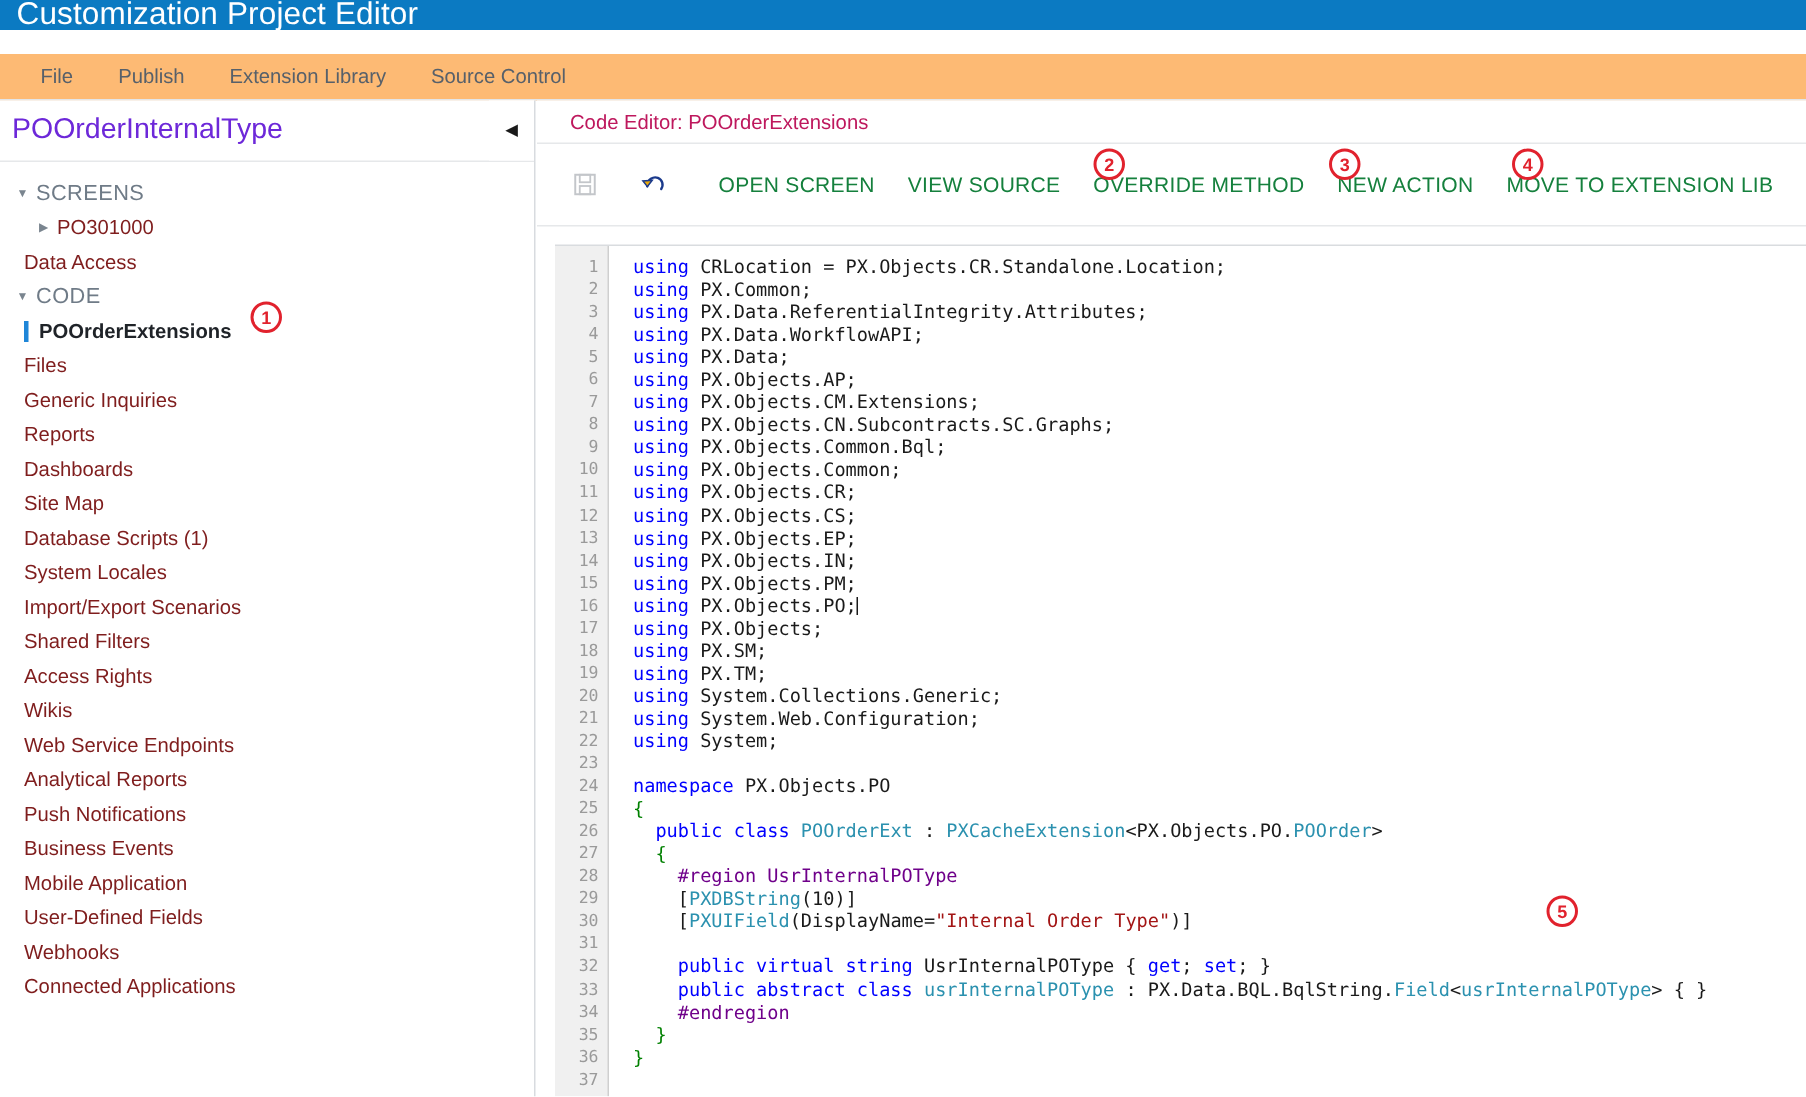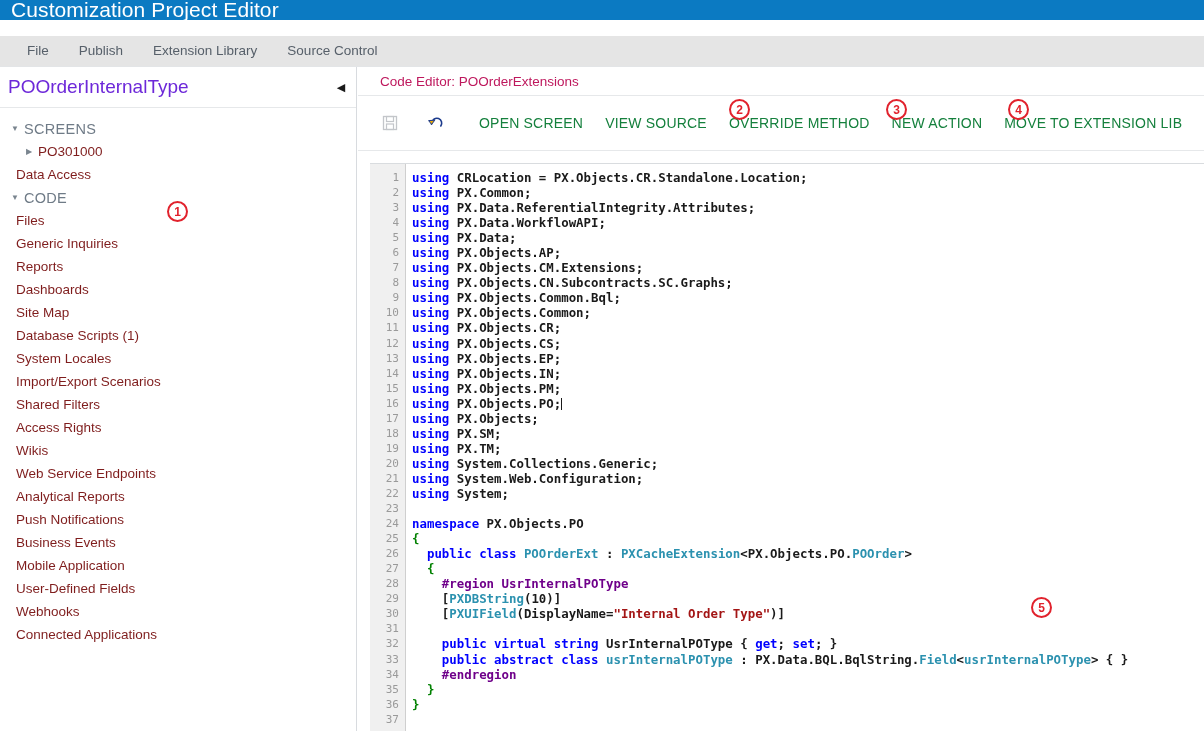--- a/index.html
+++ b/index.html
@@ -20,21 +20,21 @@
     display: flex; align-items: center;
   }
   .titlebar .title {
     color: #ffffff; font-size: 21px; font-weight: 400;
     padding-left: 11px; letter-spacing: 0.1px;
   }
 
   
   .menubar {
     position: absolute; left: 0; top: 36px; width: 1204px; height: 31px;
-    background: #e5e5e5;
+    background: #fdba74;
     border-bottom: 1px solid #e3e5e7;
     display: flex; align-items: center; padding-left: 12px;
   }
   .menuitem {
     font-size: 13.5px; color: #57606a; padding: 0 15px; line-height: 30px;
     cursor: default; white-space: nowrap;
   }
 
   
   .leftpanel {
@@ -119,24 +119,24 @@
     width: 36px; background: #f0f0f0; flex: none;
     border-right: 1px solid #cfcfcf;
     padding-top: 6px;
   }
   .gutter div {
     font-family: "DejaVu Sans Mono", monospace;
     font-size: 11px; line-height: 15.05px;
     color: #9a9a9a; text-align: right; padding-right: 6px;
   }
   .code {
-    flex: 1; padding-top: 6px; padding-left: 6px;
+    flex: 1; padding-top: 6px; padding-left: 16px;
     font-family: "DejaVu Sans Mono", monospace;
     font-size: 12.4px; line-height: 15.05px;
-    white-space: pre; color: #1a1a1a; overflow: hidden; font-weight: bold;
+    white-space: pre; color: #1a1a1a; overflow: hidden;
   }
   .code div { height: 15.05px; }
   .k { color: #0000ff; }       
   .t { color: #2b91af; }       
   .s { color: #a31515; }       
   .p { color: #6f008a; }       
   .g { color: #008000; }       
   .n { color: #1a1a1a; }       
   .cursor {
     display: inline-block; width: 1px; height: 12px;
@@ -185,20 +185,24 @@
         <div class="tree-node node-indent-1">
           <span class="caret-right">▶</span>
           <span class="leaf-label">PO301000</span>
         </div>
         <div class="tree-node plain-leaf">
           <span class="leaf-label">Data Access</span>
         </div>
         <div class="tree-node">
           <span class="caret-down">▼</span>
           <span class="grp-label">CODE</span>
+        </div>
+        <div class="tree-node node-indent-2">
+          <span class="sel-bar"></span>
+          <span class="leaf-label sel">POOrderExtensions</span>
         </div>
         <div class="tree-node plain-leaf">
           <span class="leaf-label">Files</span>
         </div>
         <div class="tree-node plain-leaf">
           <span class="leaf-label">Generic Inquiries</span>
         </div>
         <div class="tree-node plain-leaf">
           <span class="leaf-label">Reports</span>
         </div>

